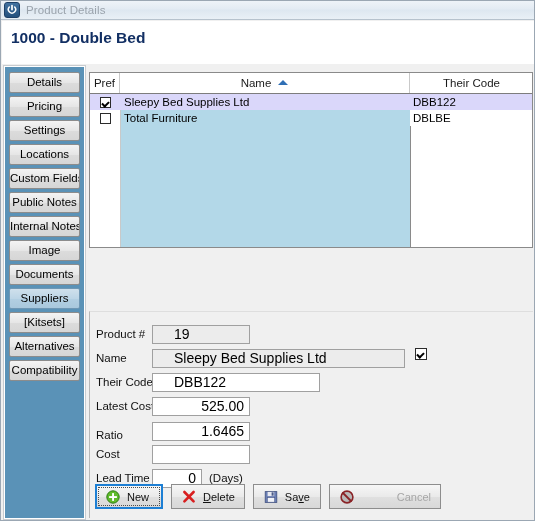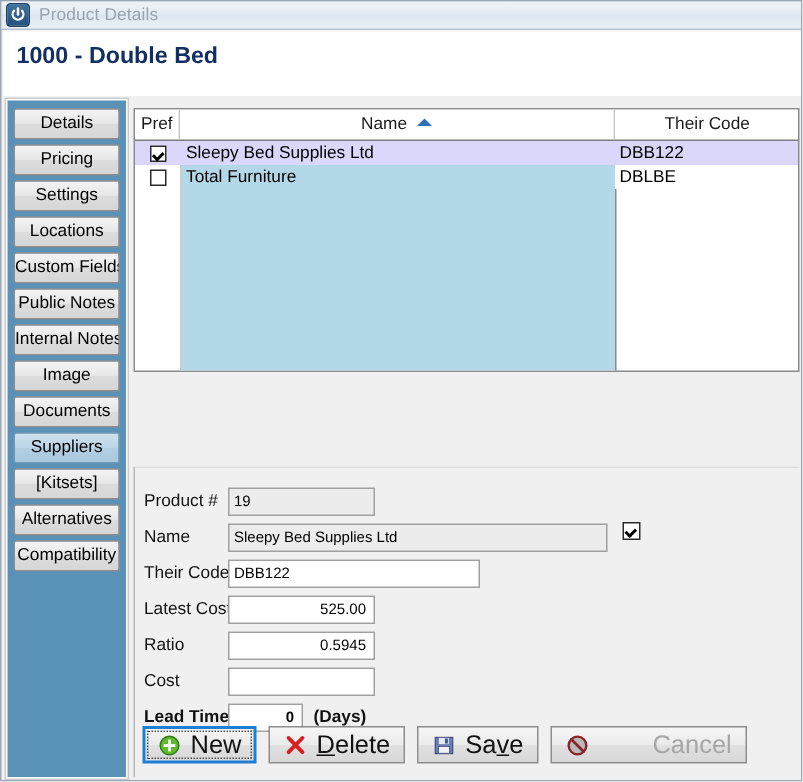--- a/index.html
+++ b/index.html
@@ -238,24 +238,24 @@
     width: 62px;
     padding-left: 6px;
     box-sizing: border-box;
     white-space: nowrap;
   }
   .finput {
     height: 19px;
     background: #ffffff;
     border: 1px solid #a0a0a0;
     box-sizing: border-box;
-    font-size: 10px;
+    font-size: 14px;
     color: #000000;
     line-height: 17px;
-    padding: 0 3px;
+    padding: 0 21px;
     white-space: nowrap;
     overflow: hidden;
   }
   .finput.readonly { background: #ececec; }
   .finput.num { text-align: right; padding-right: 5px; }
   .hint {
     font-size: 11.5px;
     color: #111111;
     margin-left: 7px;
     white-space: nowrap;
@@ -274,21 +274,21 @@
   .btn {
     height: 25px;
     min-width: 68px;
     background: linear-gradient(to bottom, #f6f6f6 0%, #eaeaea 50%, #e0e0e0 51%, #d8d8d8 100%);
     border: 1px solid #8d8d8d;
     box-sizing: border-box;
     display: flex;
     align-items: center;
     gap: 6px;
     padding: 0 9px;
-    font-size: 17px;
+    font-size: 11px;
     color: #111111;
     cursor: default;
     white-space: nowrap;
     position: relative;
   }
   .btn.focused {
     border: 2px solid #1d7fd4;
     padding: 0 8px;
   }
   .btn.focused::before {
@@ -389,31 +389,31 @@
     <div class="frow" style="top:59px;">
       <span class="flabel">Their Code</span>
       <span class="finput" style="width:168px;">DBB122</span>
     </div>
 
     <div class="frow" style="top:83px;">
       <span class="flabel">Latest Cost</span>
       <span class="finput num" style="width:98px;">525.00</span>
     </div>
 
-    <div class="frow" style="top:107px;">
+    <div class="frow" style="top:107px;align-items:flex-end;">
       <span class="flabel">Ratio</span>
-      <span class="finput num" style="width:98px;">0.5945</span>
+      <span class="finput num" style="width:98px;">1.6465</span>
     </div>
 
     <div class="frow" style="top:131px;">
       <span class="flabel">Cost</span>
       <span class="finput" style="width:98px;"></span>
     </div>
 
-    <div class="frow" style="top:155px;font-weight:bold;">
+    <div class="frow" style="top:155px;">
       <span class="flabel">Lead Time</span>
       <span class="finput num" style="width:50px;">0</span>
       <span class="hint">(Days)</span>
     </div>
   </div>
 
   <div class="btnbar">
 
     <div class="btn focused">
       <span class="bico">

